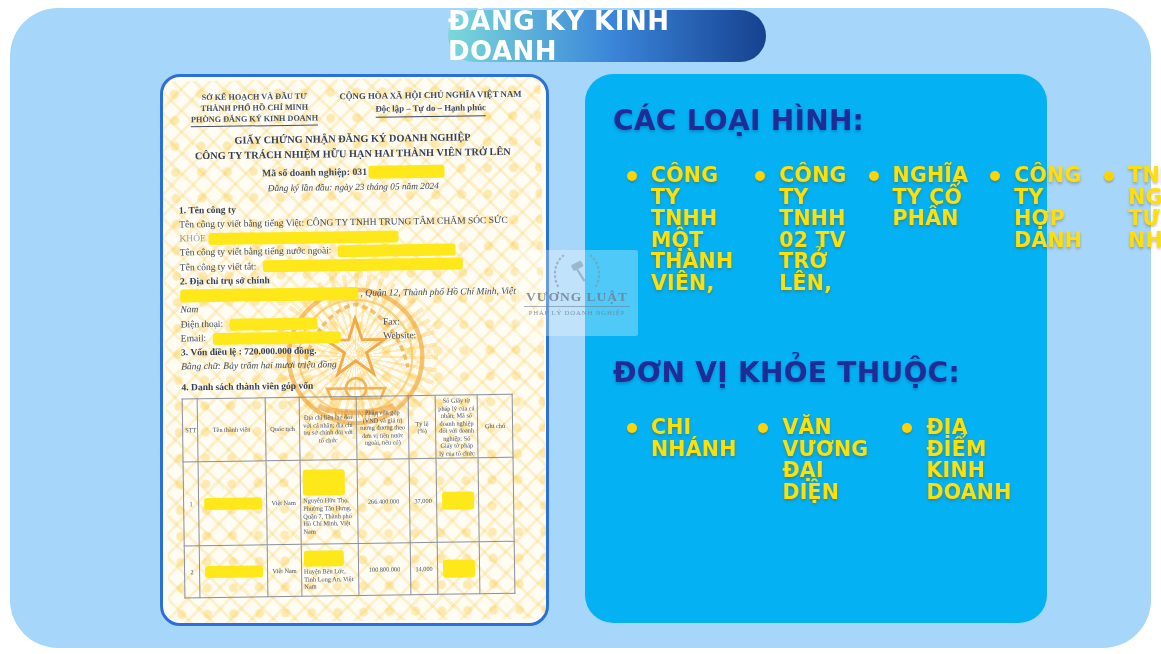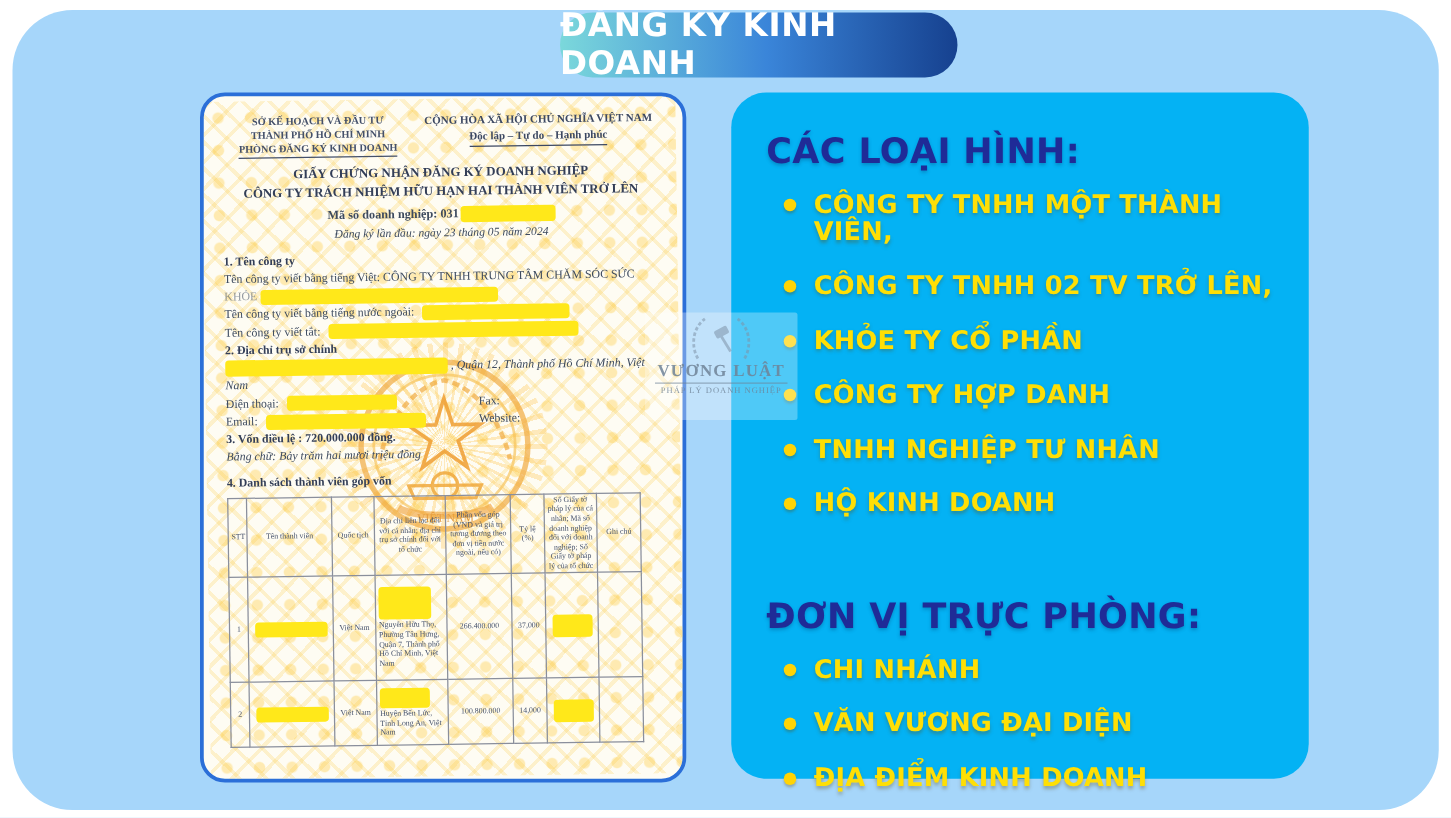--- a/index.html
+++ b/index.html
@@ -71,22 +71,22 @@
             border-bottom:1px solid rgba(110,130,150,.6);padding:0 2px 1px;}
   .wm-tag{font-family:"Liberation Serif",serif;font-size:6.8px;letter-spacing:.8px;
           color:rgba(110,130,150,.8);margin-top:2px;}
 
   
   .info-card{position:absolute;left:585px;top:74px;width:462px;height:549px;border-radius:28px;
              background:#04b2f4;padding:30px 18px 0 28px;box-sizing:border-box;z-index:4;}
   .info-card h2{margin:0;font-size:28px;font-weight:800;color:#1f2b97;letter-spacing:.3px;
                 text-shadow:0 2px 3px rgba(0,45,95,.30);}
   .info-card h2.second{margin-top:62px;}
-  .info-list{list-style:none;margin:16px 0 0 14px;padding:0;display:flex;
-             flex-direction:column;gap:22px;}
+  .info-list{list-style:none;margin:28px 0 0 14px;padding:0;display:flex;
+             flex-direction:row;gap:22px;}
   .info-list li{position:relative;padding-left:24px;font-size:20.5px;font-weight:800;
                 color:#ffdf05;line-height:1.05;letter-spacing:.2px;
                 text-shadow:0 2px 3px rgba(95,70,0,.35);}
   .info-list li::before{content:"";position:absolute;left:0;top:6px;width:10px;height:10px;
                 border-radius:50%;background:#ffd405;box-shadow:0 2px 2px rgba(95,70,0,.3);}
 </style>
 </head>
 <body>
 
 <div class="canvas">
@@ -231,25 +231,25 @@
     </svg>
     <div class="wm-brand">VƯƠNG LUẬT</div>
     <div class="wm-tag">PHÁP LÝ DOANH NGHIỆP</div>
   </div>
 
   <div class="info-card">
     <h2>CÁC LOẠI HÌNH:</h2>
     <ul class="info-list">
       <li>CÔNG TY TNHH MỘT THÀNH VIÊN,</li>
       <li>CÔNG TY TNHH 02 TV TRỞ LÊN,</li>
-      <li>KHỎE TY CỔ PHẦN</li>
+      <li>NGHĨA TY CỔ PHẦN</li>
       <li>CÔNG TY HỢP DANH</li>
       <li>TNHH NGHIỆP TƯ NHÂN</li>
       <li>HỘ KINH DOANH</li>
     </ul>
-    <h2 class="second">ĐƠN VỊ TRỰC PHÒNG:</h2>
+    <h2 class="second">ĐƠN VỊ KHỎE THUỘC:</h2>
     <ul class="info-list">
       <li>CHI NHÁNH</li>
       <li>VĂN VƯƠNG ĐẠI DIỆN</li>
       <li>ĐỊA ĐIỂM KINH DOANH</li>
     </ul>
   </div>
 </div>
 
 </body></html>

